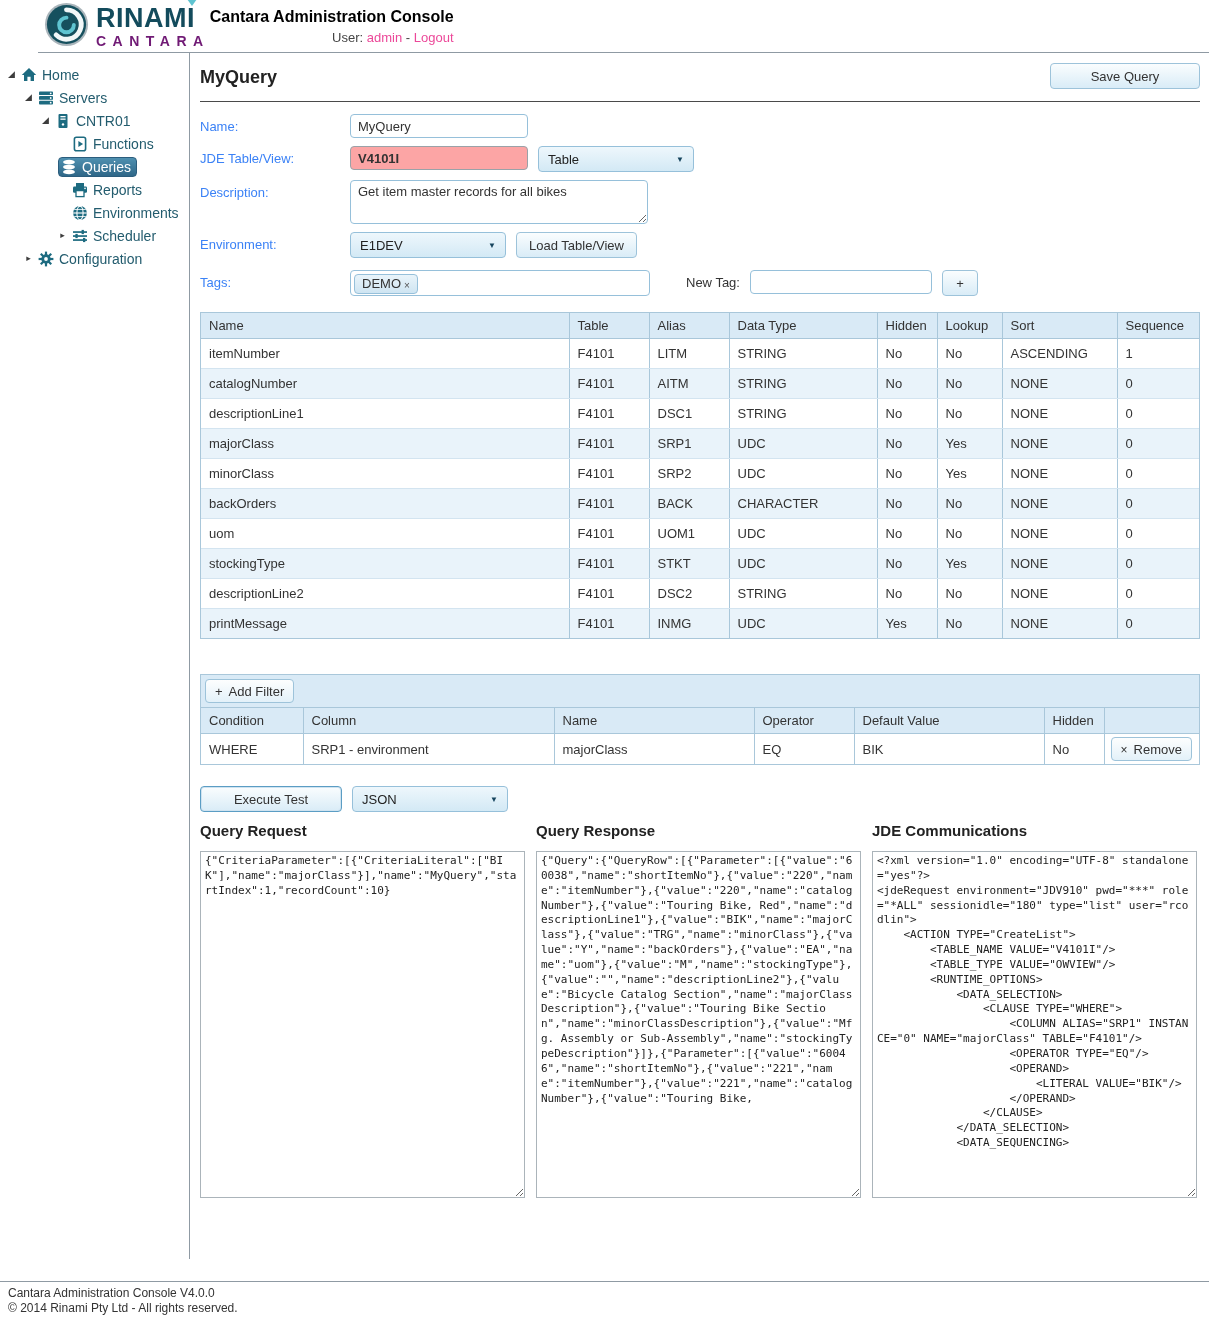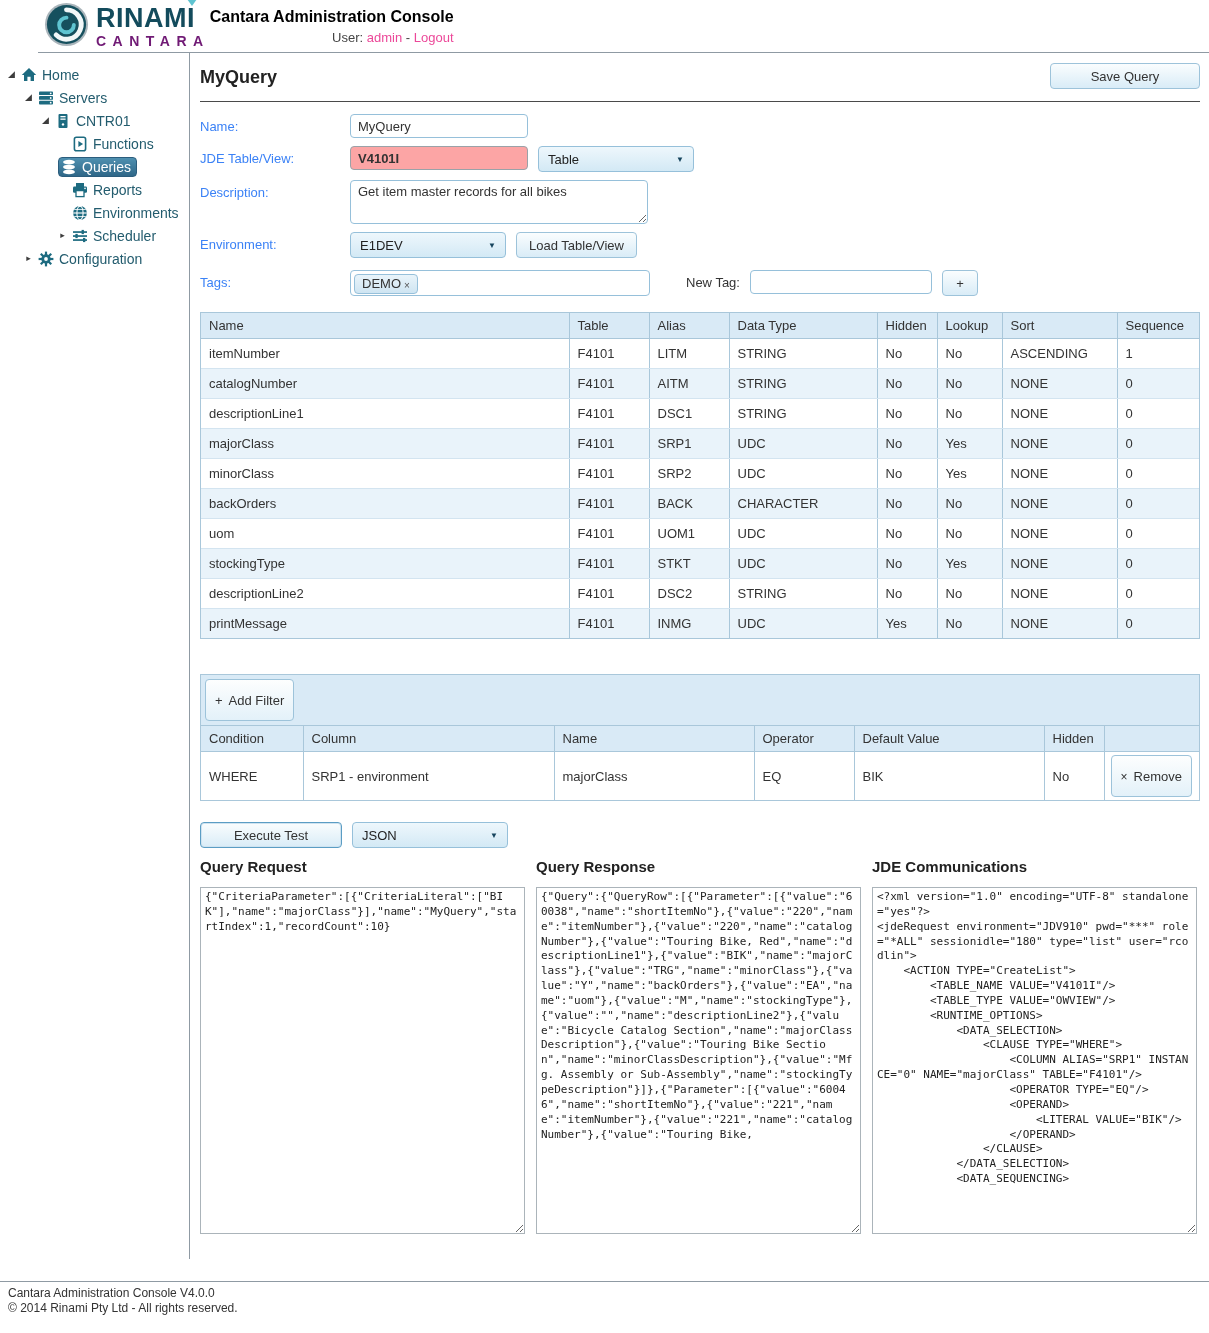--- a/index.html
+++ b/index.html
@@ -61,21 +61,21 @@
   .panel { border:1px solid #a9c7da; margin-top:16px; }
   .panel-title { background:#d9eaf6; padding:5px 8px; font-size:13.5px; color:#333; border-bottom:1px solid #a9c7da; }
   table.grid { border-collapse:collapse; width:100%; table-layout:fixed; font-size:13px; }
   .grid th { background:#d9eaf6; text-align:left; font-weight:normal; padding:5px 8px; border-right:1px solid #a9c7da; border-bottom:1px solid #a9c7da; color:#333; overflow:hidden; }
   .grid th:last-child { border-right:none; }
   .grid td { padding:7px 8px; border-right:1px solid #a9c7da; border-bottom:1px solid #d3e4f0; color:#333; overflow:hidden; white-space:nowrap; }
   .grid td:last-child { border-right:none; }
   .grid tr:last-child td { border-bottom:none; }
   .grid tbody tr:nth-child(even) td { background:#e9f3fa; }
   .filter-bar { background:#d9eaf6; padding:4px; border-bottom:1px solid #a9c7da; }
-  .btn-small { height:42px; padding:0 9px; font-size:13px; background:linear-gradient(#fdfefe,#e3f1f9); }
+  .btn-small { height:24px; padding:0 9px; font-size:13px; background:linear-gradient(#fdfefe,#e3f1f9); }
   .plus-glyph { margin-right:6px; color:#333; }
   .x-glyph { margin-right:6px; color:#333; font-size:12px; }
   td.btn-cell { padding:3px 6px; }
 
   
   .exec-row { display:flex; gap:10px; margin-top:21px; }
   .outputs { display:flex; gap:11px; margin-top:2px; }
   .output-col { width:325px; min-width:325px; }
   .output-col h3 { font-size:15px; margin:8px 0 12px; color:#222; }
   textarea.out { width:100%; height:347px; border:1px solid #abb4ba; font:11px/1.35 "DejaVu Sans Mono",monospace; padding:2px 4px; color:#222; background:#fff; resize:both; outline:none; white-space:pre-wrap; word-break:break-all; }

